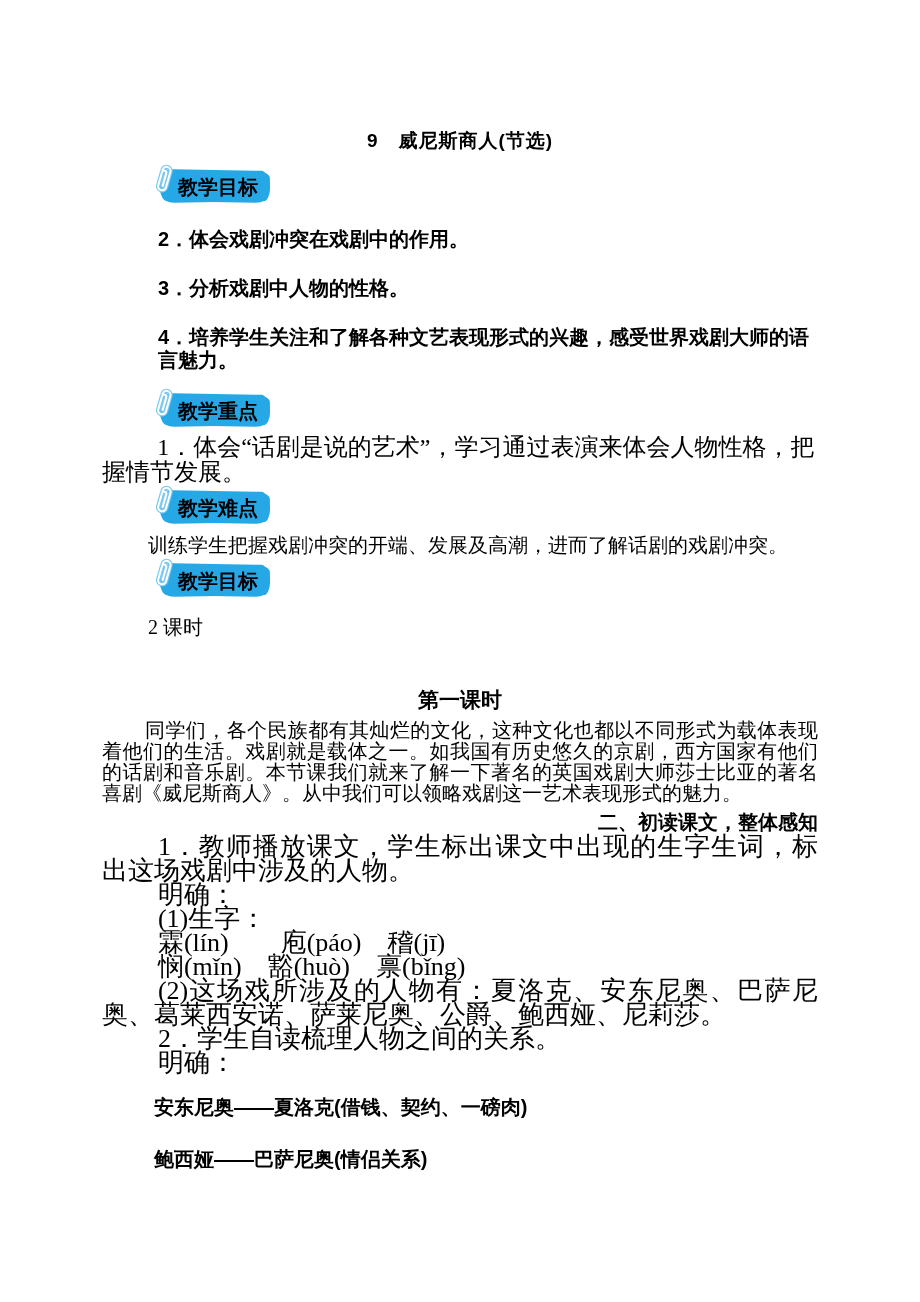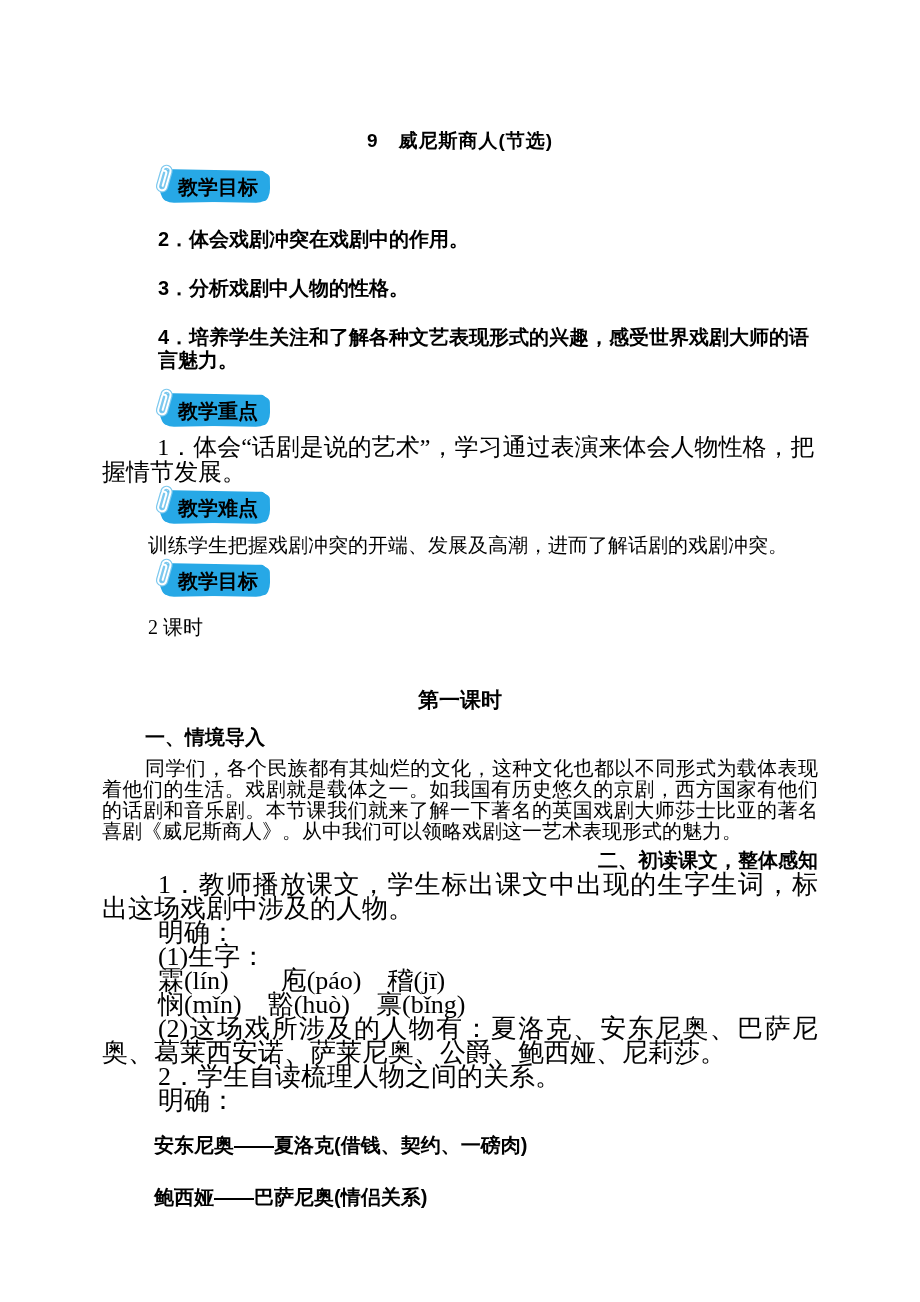--- a/index.html
+++ b/index.html
@@ -192,21 +192,20 @@
         </svg>
       </span>
       <span class="hl-label">教学目标</span>
     </span>
   </div>
 
   <p class="plain-par" style="text-indent:2.3em;margin-top:19px;">2 课时</p>
 
   <h2 class="lesson-title">第一课时</h2>
 
-  <h3 class="sub-heading">一、情境导入</h3>
   <p class="body-par">同学们，各个民族都有其灿烂的文化，这种文化也都以不同形式为载体表现着他们的生活。戏剧就是载体之一。如我国有历史悠久的京剧，西方国家有他们的话剧和音乐剧。本节课我们就来了解一下著名的英国戏剧大师莎士比亚的著名喜剧《威尼斯商人》。从中我们可以领略戏剧这一艺术表现形式的魅力。</p>
 
   <h3 class="sub-heading" style="margin-top:6px;text-align:right;">二、初读课文，整体感知</h3>
   <p class="step-line">1．教师播放课文，学生标出课文中出现的生字生词，标出这场戏剧中涉及的人物。</p>
   <p class="step-line">明确：</p>
   <p class="step-line">(1)生字：</p>
   <p class="step-line">霖(lín)　　庖(páo)　稽(jī)</p>
   <p class="step-line">悯(mǐn)　豁(huò)　禀(bǐng)</p>
   <p class="step-line">(2)这场戏所涉及的人物有：夏洛克、安东尼奥、巴萨尼奥、葛莱西安诺、萨莱尼奥、公爵、鲍西娅、尼莉莎。</p>
   <p class="step-line">2．学生自读梳理人物之间的关系。</p>

